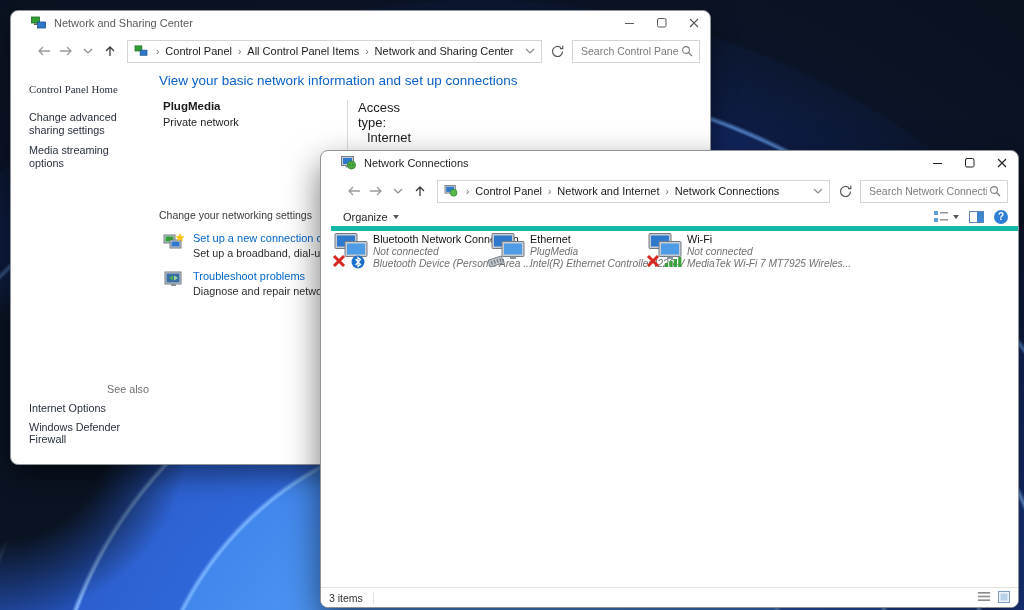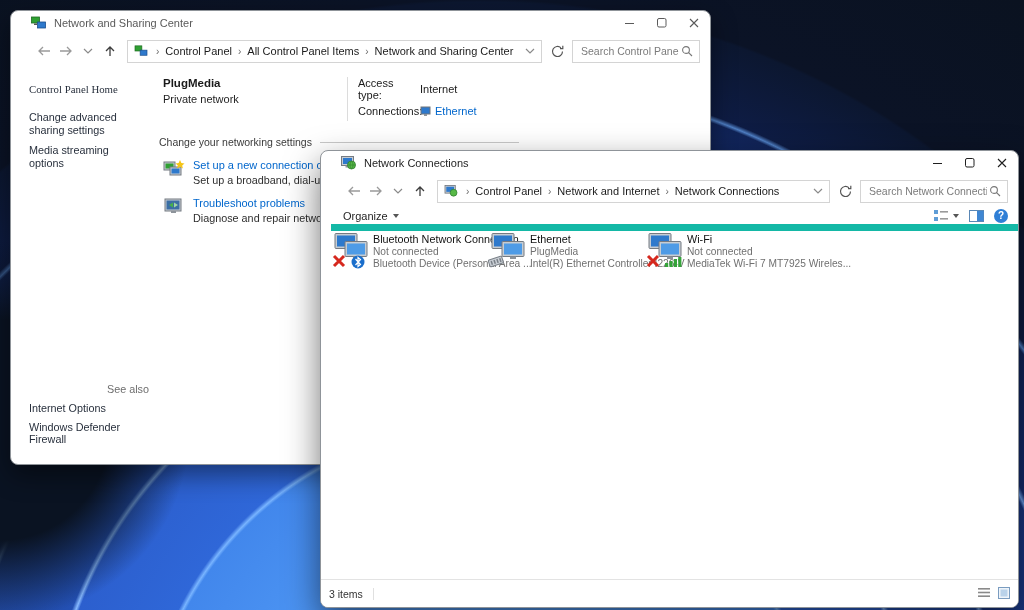--- a/index.html
+++ b/index.html
@@ -58,44 +58,44 @@
   .bw-seealso .lnk{color:#28303d;margin-bottom:7px;cursor:pointer;}
   .bw-main{position:absolute;left:138px;top:54px;right:0;bottom:0;padding-left:10px;}
   .bw-h1{font-size:13.5px;color:#0a61c9;margin-top:8px;}
   .sectrow{display:flex;align-items:center;width:360px;margin-top:15px;font-size:10.5px;color:#3a3a3a;}
   .sectrow .rule{flex:1;border-top:1px solid #c9c9c9;margin-left:8px;height:0;}
   .activeblk{display:flex;margin-top:12px;margin-left:4px;}
   .activeblk .ncol{width:184px;}
   .nname{font-size:11.5px;font-weight:bold;color:#1a1a1a;margin-bottom:4px;}
   .ntype{font-size:11px;color:#1f1f1f;}
   .acol{border-left:1px solid #dcdcdc;padding-left:10px;}
-  .arow{display:flex;font-size:11px;color:#1a1a1a;margin-bottom:4px;align-items:center;}
+  .arow{display:flex;font-size:13px;color:#1a1a1a;margin-bottom:4px;align-items:center;flex-direction:column;}
   .albl{width:62px;}
   .link{color:#0066cc;cursor:pointer;}
   .eicon{width:11px;height:11px;margin-right:4px;}
   .taskrow{display:flex;margin-top:11px;margin-left:4px;}
   .taskrow .ticn{width:22px;height:20px;margin-right:8px;flex:0 0 auto;}
   .tlink{font-size:11px;color:#0066cc;margin-bottom:3px;cursor:pointer;}
   .tdesc{font-size:10.8px;color:#2e2e2e;white-space:nowrap;}
 
   
-  .toolbar{height:24px;display:flex;align-items:center;border-bottom:7px solid #14b8a6;padding:0 10px 0 12px;}
+  .toolbar{height:24px;display:flex;align-items:center;border-bottom:5px solid #14b8a6;padding:0 10px 0 12px;}
   .organize{display:flex;align-items:center;font-size:11px;color:#1f1f1f;cursor:pointer;}
   .caret{width:0;height:0;border-left:3.5px solid transparent;border-right:3.5px solid transparent;
     border-top:4px solid #555;margin-left:5px;}
   .tb-right{margin-left:auto;display:flex;align-items:center;gap:10px;}
   .tb-ic{display:flex;align-items:center;cursor:pointer;}
   .helpdot{width:14px;height:14px;border-radius:50%;background:#2f7fd6;color:#fff;font-size:10px;font-weight:bold;
     display:flex;align-items:center;justify-content:center;cursor:pointer;}
   .fw-content{position:absolute;left:0;top:78px;right:0;bottom:20px;}
   .conn{position:absolute;top:4px;width:156px;display:flex;cursor:pointer;}
   .conn .cicon{width:40px;height:36px;position:relative;flex:0 0 auto;margin-right:2px;}
   .cname{font-size:10.8px;color:#111;line-height:12px;margin-bottom:1px;white-space:nowrap;overflow:hidden;}
-  .cline{font-size:10.2px;color:#707070;line-height:12px;white-space:nowrap;overflow:hidden;}
-  .statusbar{position:absolute;left:0;right:0;bottom:0;height:28px;border-top:1px solid #e3e3e3;
+  .cline{font-size:10.2px;color:#707070;line-height:12px;white-space:nowrap;overflow:hidden;font-style:italic;}
+  .statusbar{position:absolute;left:0;right:0;bottom:0;height:20px;border-top:1px solid #e3e3e3;
     display:flex;align-items:center;font-size:10.5px;color:#333;padding:0 8px;background:#fff;}
   .statusbar .cnt{padding-right:10px;}
   .statusbar .sdiv{height:12px;border-left:1px solid #e0e0e0;}
   .sb-right{margin-left:auto;display:flex;gap:8px;align-items:center;}
 </style>
 </head>
 <body>
 
 <div class="desktop">
 
@@ -184,20 +184,21 @@
       <div class="bw-task">Change advanced sharing settings</div>
       <div class="bw-task">Media streaming options</div>
       <div class="bw-seealso">
         <div class="hdr">See also</div>
         <div class="lnk">Internet Options</div>
         <div class="lnk">Windows Defender Firewall</div>
       </div>
     </div>
 
     <div class="bw-main">
+      <div class="bw-h1">View your basic network information and set up connections</div>
 
 
       <div class="activeblk">
         <div class="ncol">
           <div class="nname">PlugMedia</div>
           <div class="ntype">Private network</div>
         </div>
         <div class="acol">
           <div class="arow">
             <span class="albl">Access type:</span>

